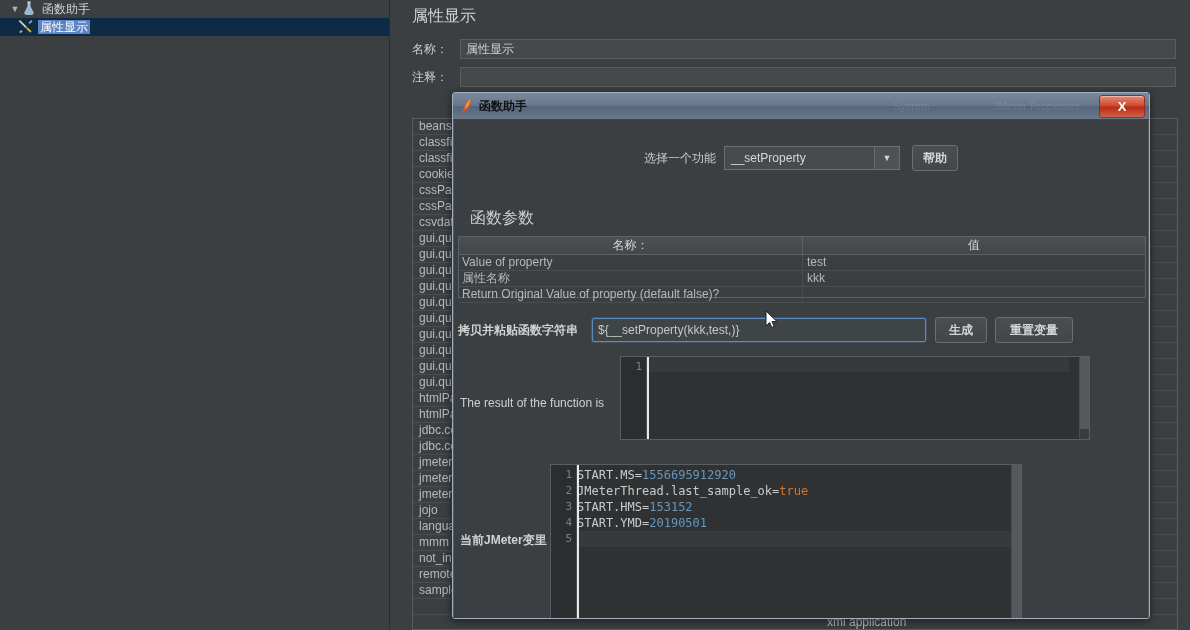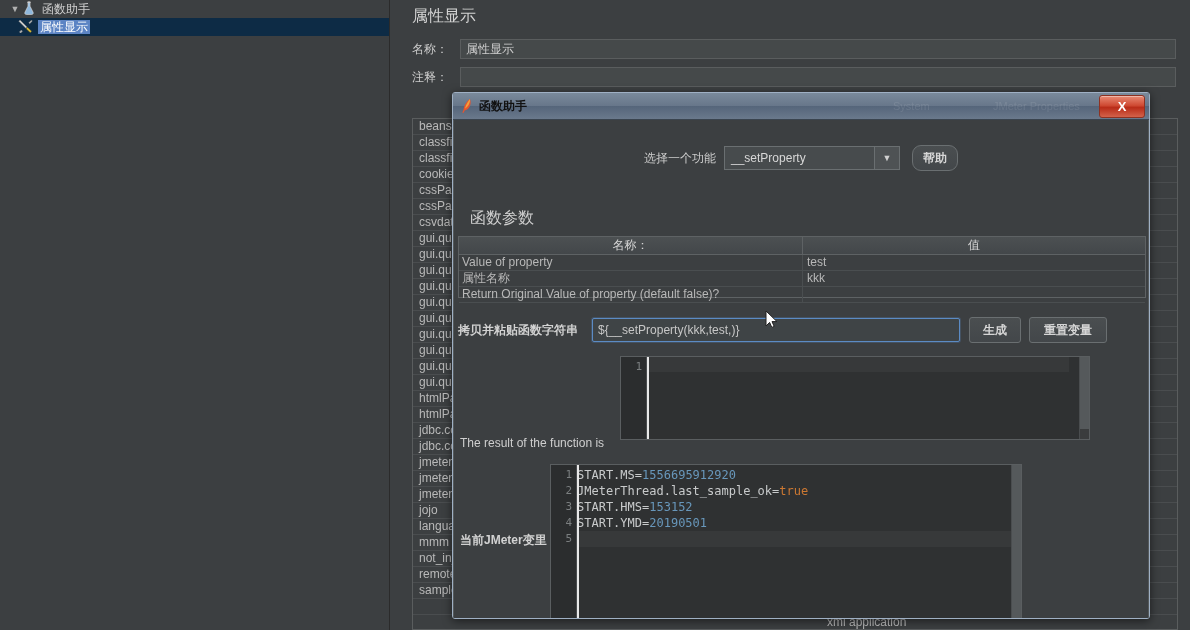--- a/index.html
+++ b/index.html
@@ -76,45 +76,45 @@
   .sel-row{position:absolute;left:0;top:25px;width:100%;display:flex;align-items:center;justify-content:center;}
   .sel-label{font-size:12px;color:#cccccc;margin-right:8px;}
   .combo{position:relative;width:176px;height:24px;background:#474b4d;border:1px solid #6a6f71;
          display:flex;align-items:center;box-sizing:border-box;}
   .combo .val{padding-left:6px;font-size:12px;color:#d8d8d8;flex:1;white-space:nowrap;}
   .combo .arrowbox{width:24px;height:22px;border-left:1px solid #6a6f71;background:#4e5254;
                    display:flex;align-items:center;justify-content:center;color:#d0d0d0;font-size:9px;}
   .btn{background:linear-gradient(180deg,#4a4e50 0%,#43474a 100%);border:1px solid #6a6f71;
        border-radius:3px;color:#d6d6d6;font-size:12px;font-weight:bold;
        display:flex;align-items:center;justify-content:center;box-sizing:border-box;}
-  .help-btn{width:46px;height:26px;margin-left:12px;border-radius:9px;}
+  .help-btn{width:46px;height:26px;margin-left:12px;}
 
   .params-title{position:absolute;left:16px;top:88px;width:100%;text-align:left;
                 font-size:16px;color:#cfcfcf;}
   .params-table{position:absolute;left:4px;top:116px;width:688px;height:62px;
                 border:1px solid #5e6264;box-sizing:border-box;background:#3c3f41;}
   .pt-head{display:flex;height:17px;background:linear-gradient(180deg,#4c5052,#43474a);
            border-bottom:1px solid #5e6264;}
   .pt-head .c1{width:344px;text-align:center;font-size:12px;color:#d6d6d6;line-height:16px;
                border-right:1px solid #5e6264;box-sizing:border-box;}
   .pt-head .c2{flex:1;text-align:center;font-size:12px;color:#d6d6d6;line-height:16px;}
   .pt-row{display:flex;height:15px;border-bottom:1px solid #4a4e50;}
   .pt-row .c1{width:344px;padding-left:3px;font-size:12px;color:#b8b8b8;line-height:14px;
               border-right:1px solid #4a4e50;box-sizing:border-box;white-space:nowrap;}
   .pt-row .c2{flex:1;padding-left:4px;font-size:12px;color:#b8b8b8;line-height:14px;white-space:nowrap;}
 
   .copy-row{position:absolute;left:4px;top:196px;width:690px;height:28px;display:flex;align-items:center;}
   .copy-label{width:134px;font-size:12px;color:#d2d2d2;font-weight:bold;}
-  .copy-input{width:368px;height:24px;background:#3f4446;border:1px solid #5b8bc4;border-radius:2px;
+  .copy-input{width:334px;height:24px;background:#3f4446;border:1px solid #5b8bc4;border-radius:2px;
               color:#c7c7c7;font-size:12px;line-height:22px;padding:0 5px;box-sizing:border-box;
               box-shadow:0 0 0 1px rgba(90,140,200,.25);}
   .gen-btn{width:52px;height:26px;margin-left:9px;}
   .reset-btn{width:78px;height:26px;margin-left:8px;}
 
-  .result-label{position:absolute;left:6px;top:276px;font-size:12px;color:#cfcfcf;margin-top:40px;}
+  .result-label{position:absolute;left:6px;top:276px;font-size:12px;color:#cfcfcf;}
   .result-box{position:absolute;left:166px;top:236px;width:470px;height:84px;
               background:#2f3132;border:1px solid #5a5e60;box-sizing:border-box;display:flex;}
   .gutter{width:26px;background:#2b2d2e;color:#7b7f80;font-size:11px;
           font-family:"DejaVu Sans Mono","Liberation Mono",monospace;text-align:right;
           padding-right:4px;padding-top:2px;box-sizing:border-box;border-right:1px solid #4a4d4f;}
   .codearea{flex:1;position:relative;background:#2f3132;}
   .codearea .firstline{position:absolute;left:0;top:0;right:10px;height:15px;background:#37393a;}
   .caret{position:absolute;left:0;top:0;width:2px;height:100%;background:#e8e8e8;}
   .vscroll{width:9px;background:#3a3c3d;border-left:1px solid #4a4d4f;}
   .vscroll .thumb{width:100%;height:88%;background:#55595b;}

